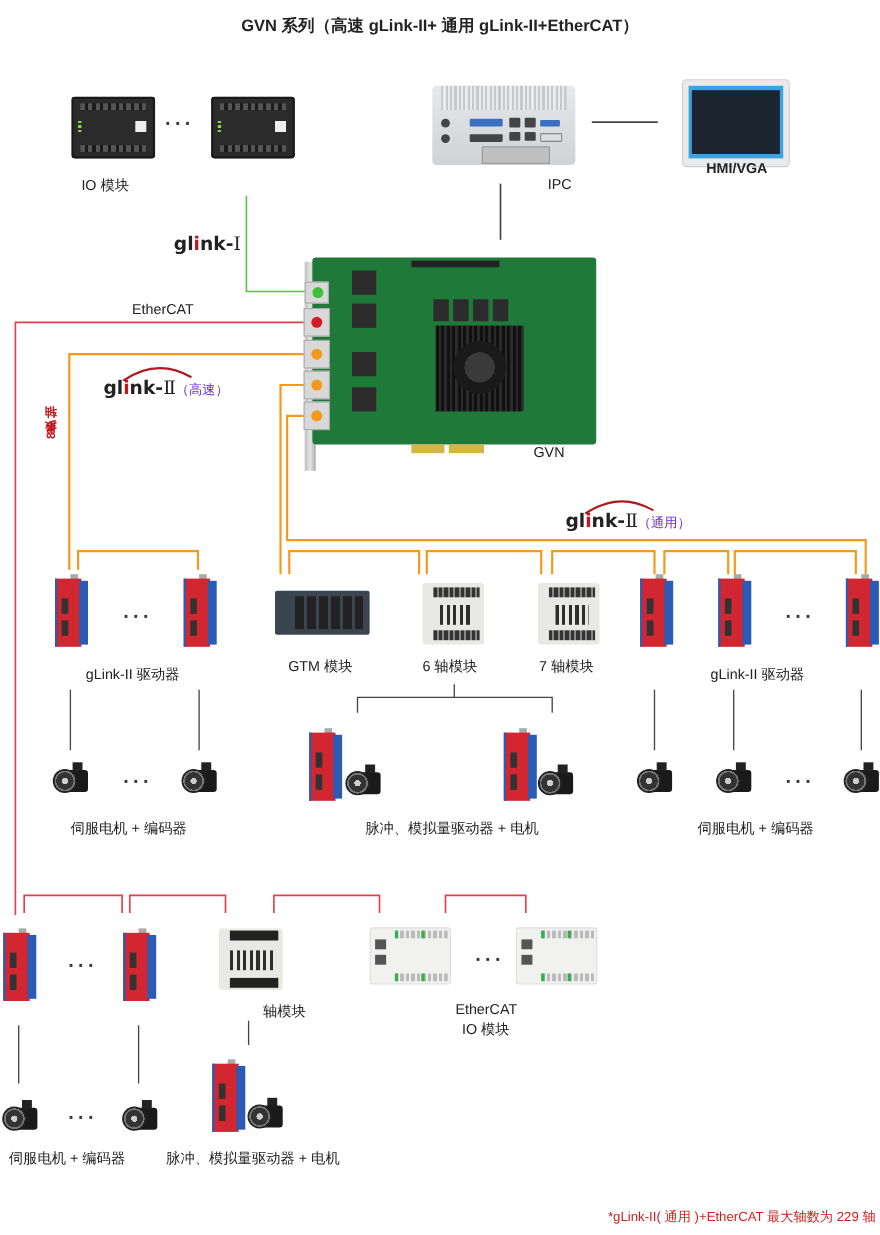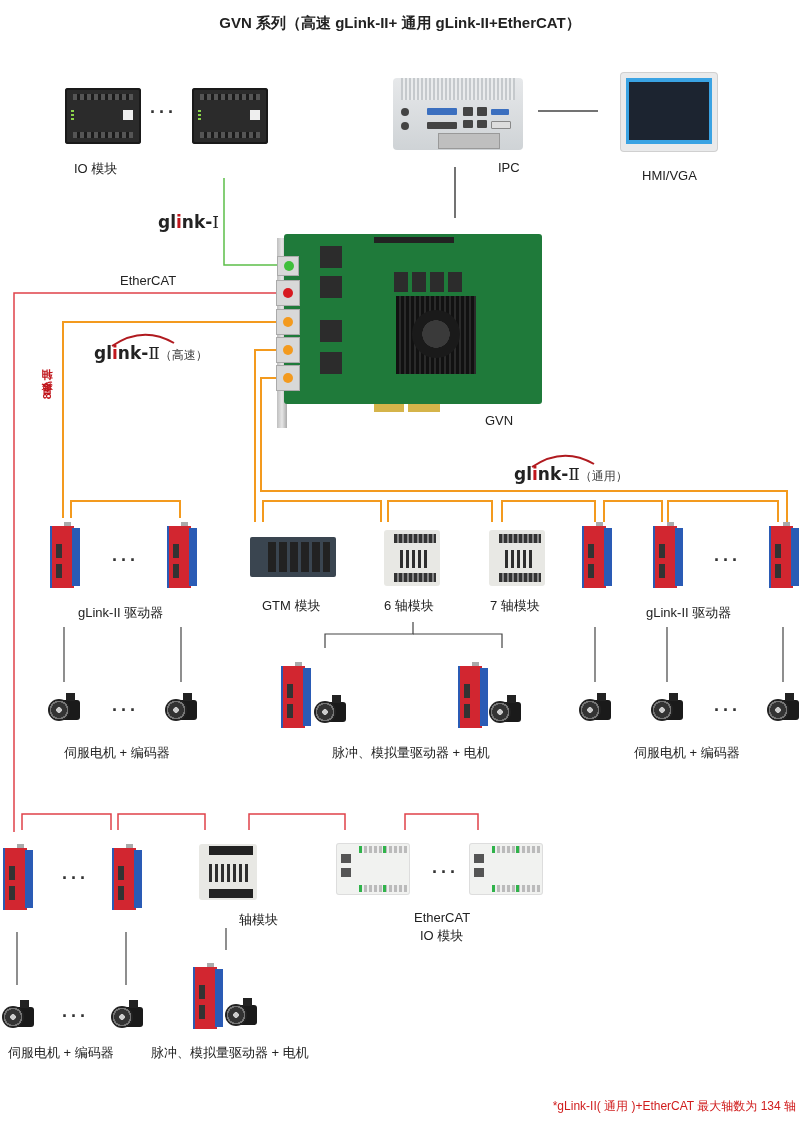--- a/index.html
+++ b/index.html
@@ -6,21 +6,21 @@
   body { width: 800px; height: 1123px; position: relative; overflow: hidden;
          font-family: "Liberation Sans", "DejaVu Sans", sans-serif; color: #222; }
   .lbl { position: absolute; font-size: 13px; color: #222; white-space: nowrap; text-align: center; }
   .title { position: absolute; left: 0; top: 14px; width: 800px; text-align: center;
            font-size: 15px; font-weight: bold; color: #222; }
   .dots { position: absolute; font-size: 18px; letter-spacing: 3px; color: #333; font-weight: bold; }
   svg.wires { position: absolute; left: 0; top: 0; }
   .glink { position: absolute; font-family: "DejaVu Sans", sans-serif; font-weight: bold; font-size: 17px; color: #222; white-space: nowrap; }
   .glink .i { color: #c0161c; }
   .glink .roman { font-family: "DejaVu Serif", serif; font-weight: normal; font-size: 17px; }
-  .glink .sub { font-family: "Liberation Sans", sans-serif; font-weight: normal; font-size: 12px; color: #404040; text-align: center; }
+  .glink .sub { font-family: "Liberation Sans", sans-serif; font-weight: normal; font-size: 12px; color: #6d28d9; text-align: center; }
   .vert { position: absolute; writing-mode: vertical-rl; transform: rotate(180deg);
           color: #c0161c; font-size: 11px; font-weight: bold; }
   .note { position: absolute; right: 4px; top: 1098px; color: #d01d1d; font-size: 12px; white-space: nowrap; }
 
   
   .plc { position: absolute; width: 76px; height: 56px; background: #2b2b2b; border-radius: 3px;
          box-shadow: inset 0 0 0 2px #1a1a1a; }
   .plc .row { position: absolute; left: 8px; right: 8px; height: 6px;
               background: repeating-linear-gradient(90deg, #555 0 4px, #1b1b1b 4px 7px); }
   .plc .r1 { top: 6px; } .plc .r2 { bottom: 6px; }
@@ -149,21 +149,21 @@
   <div class="port" style="left:98px; top:31px; width:18px; height:6px; background:#3b6fbf;"></div>
   <div class="port" style="left:98px; top:43px; width:18px; height:6px; background:#ddd; border:1px solid #888;"></div>
   <div class="slot"></div>
 </div>
 <div class="lbl" style="left:498px; top:160px;">IPC</div>
 
 <div class="hmi" style="left:621px; top:73px;">
   <div class="bezel"></div>
     <div class="screen"></div>
 </div>
-<div class="lbl" style="left:642px; top:168px;">HMI/VGA</div>
+<div class="lbl" style="left:642px; top:145px;font-weight:bold;">HMI/VGA</div>
 
 <div class="glink" style="left:158px; top:212px;">
   <span>gl<span class="i">i</span>nk-</span><span class="roman">Ⅰ</span>
 </div>
 
 <div class="lbl" style="left:120px; top:273px;">EtherCAT</div>
 
 <div class="glink" style="left:94px; top:343px;">
   <svg width="70" height="16" style="position:absolute; left:14px; top:-12px;">
     <path d="M4,15 Q35,-6 66,12" fill="none" stroke="#b01a1f" stroke-width="2"></path>
@@ -198,21 +198,21 @@
 </div>
 <div class="jack" style="left:276px; top:309px;">
   <div class="dot" style="background:#f39a1e;"></div>
 </div>
 <div class="jack" style="left:276px; top:337px;">
   <div class="dot" style="background:#f39a1e;"></div>
 </div>
 <div class="jack" style="left:276px; top:365px;">
   <div class="dot" style="background:#f39a1e;"></div>
 </div>
-<div class="lbl" style="left:485px; top:413px;">GVN</div>
+<div class="lbl" style="left:485px; top:403px;">GVN</div>
 
 <div class="glink" style="left:514px; top:464px;">
   <svg width="70" height="16" style="position:absolute; left:14px; top:-12px;">
     <path d="M4,15 Q35,-6 66,12" fill="none" stroke="#b01a1f" stroke-width="2"></path>
   </svg>
   <span>gl<span class="i">i</span>nk-</span><span class="roman">Ⅱ</span><span class="sub">（通用）</span>
 </div>
 
 <div class="drive" style="left:50px; top:522px;">
   <div class="clip"></div>
@@ -395,13 +395,13 @@
   <div class="conn" style="left:6px; top:22px; width:6px; height:14px;"></div>
     <div class="conn" style="left:6px; top:42px; width:6px; height:14px;"></div>
 </div>
 <div class="motor" style="left:225px; top:998px;">
     <div class="bodyM"></div>
     <div class="cap"></div>
     <div class="face"></div>
   </div>
 <div class="lbl" style="left:151px; top:1044px;">脉冲、模拟量驱动器 + 电机</div>
 
-<div class="note">*gLink-II( 通用 )+EtherCAT 最大轴数为 134 轴</div>
+<div class="note">*gLink-II( 通用 )+EtherCAT 最大轴数为 229 轴</div>
 
 </body></html>

